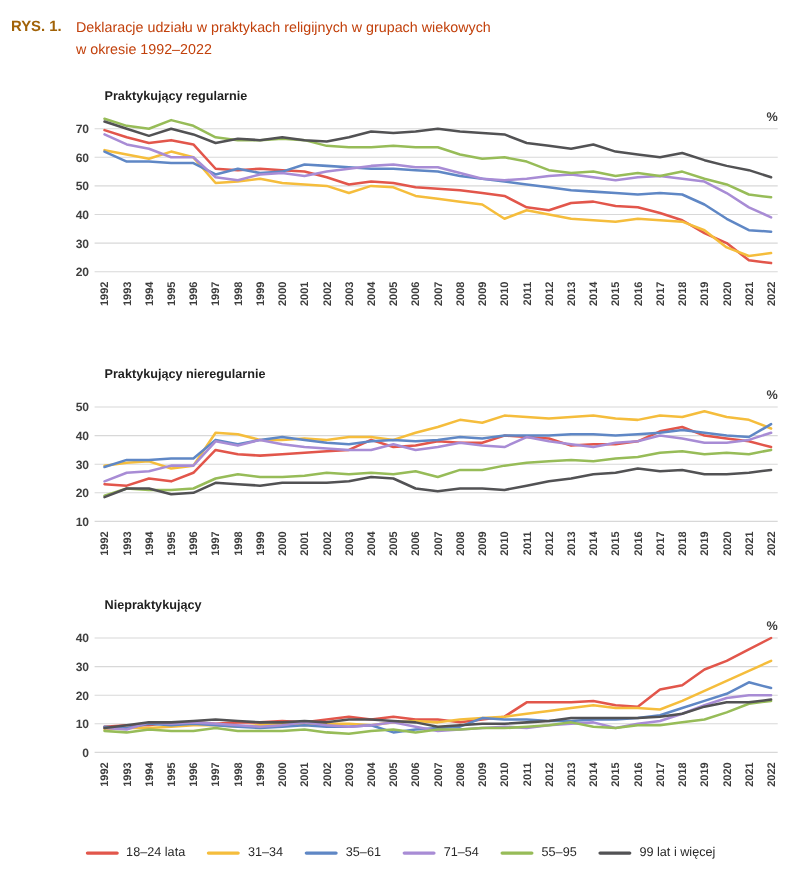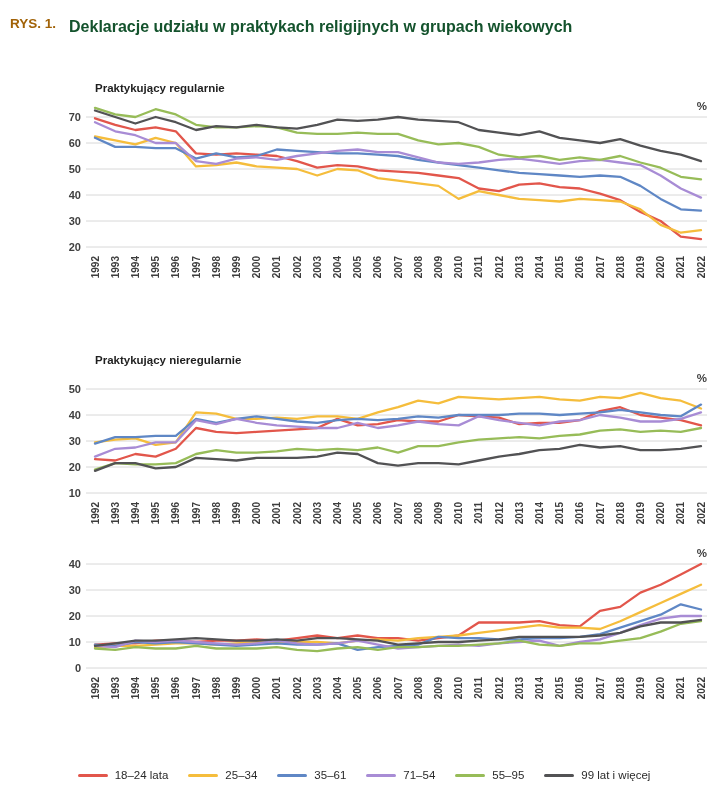--- a/index.html
+++ b/index.html
@@ -2,44 +2,45 @@
 <html><head>
 <meta charset="utf-8">
 <style>
   html,body{margin:0;padding:0;}
   body{
     width:728px;height:796px;position:relative;overflow:hidden;
     background:#ffffff;font-family:"Liberation Sans",sans-serif;
   }
   .header{position:absolute;top:15px;left:10px;display:flex;gap:13px;}
   .fig-tag{font-size:13.5px;font-weight:bold;color:#a16207;white-space:nowrap;padding-top:1px;}
-  .fig-title{font-size:16px;font-weight:bold;color:#14532d;line-height:1.5;}
+  .fig-title{font-size:13px;font-weight:normal;color:#c2410c;line-height:1.5;}
   .chart{position:absolute;left:0;width:728px;}
   #chart-0{top:82px;}
-  #chart-1{top:354px;}
+  #chart-1{top:335px;}
   #chart-2{top:545px;}
   .subtitle{margin:0 15px 4px 95px;font-size:11.5px;font-weight:bold;color:#1f1f1f;}
   .chart svg{display:block;margin-left:55px;}
   svg text{font-family:"Liberation Sans",sans-serif;}
   .ytick{font-size:11px;font-weight:700;fill:#3f3f3f;}
   .xtick{font-size:10px;font-weight:700;fill:#3d3d3d;}
   .pct{font-size:11.5px;font-weight:700;fill:#3f3f3f;}
   .grid{stroke:#d8d8d8;stroke-width:1;}
   .legend{position:absolute;top:769px;left:0;width:728px;display:flex;justify-content:center;align-items:center;gap:20px;}
   .legend-item{display:flex;align-items:center;gap:7px;}
   .legend-swatch{width:30px;height:3px;border-radius:2px;}
   .legend-label{font-size:11.5px;color:#2a2a2a;}
 </style>
 </head>
 <body>
 
 <div class="header">
   <div class="fig-tag">RYS. 1.</div>
   <div class="fig-title">
     <div>Deklaracje udziału w praktykach religijnych w grupach wiekowych</div>
+    <div>w okresie 1992–2022</div>
   </div>
 </div>
 
 <div class="chart" id="chart-0">
   <div class="subtitle">Praktykujący regularnie</div>
   <svg width="672" height="197">
       <g>
         <line x1="31" x2="652" y1="149" y2="149" class="grid"></line>
         <line x1="31" x2="652" y1="123" y2="123" class="grid"></line>
         <line x1="31" x2="652" y1="97" y2="97" class="grid"></line>
@@ -148,20 +149,21 @@
         <text class="xtick" text-anchor="end" transform="translate(568.7,132.0) rotate(-90)">2018</text>
         <text class="xtick" text-anchor="end" transform="translate(588.9,132.0) rotate(-90)">2019</text>
         <text class="xtick" text-anchor="end" transform="translate(609.1,132.0) rotate(-90)">2020</text>
         <text class="xtick" text-anchor="end" transform="translate(629.3,132.0) rotate(-90)">2021</text>
         <text class="xtick" text-anchor="end" transform="translate(649.5,132.0) rotate(-90)">2022</text>
       </g>
     </svg>
 </div>
 
 <div class="chart" id="chart-2">
+  <div class="subtitle">Niepraktykujący</div>
   <svg width="672" height="171">
       <g>
         <line x1="31" x2="652" y1="123" y2="123" class="grid"></line>
         <line x1="31" x2="652" y1="97" y2="97" class="grid"></line>
         <line x1="31" x2="652" y1="71" y2="71" class="grid"></line>
         <line x1="31" x2="652" y1="45" y2="45" class="grid"></line>
         <line x1="31" x2="652" y1="19" y2="19" class="grid"></line>
       </g>
       <text x="26" y="127" text-anchor="end" class="ytick">0</text>
       <text x="26" y="101" text-anchor="end" class="ytick">10</text>
@@ -211,21 +213,21 @@
     </svg>
 </div>
 
 <div class="legend">
   <div class="legend-item">
     <span class="legend-swatch" style="background: rgb(226, 86, 75);"></span>
     <span class="legend-label">18–24 lata</span>
   </div>
   <div class="legend-item">
     <span class="legend-swatch" style="background: rgb(245, 189, 60);"></span>
-    <span class="legend-label">25–34</span>
+    <span class="legend-label">31–34</span>
   </div>
   <div class="legend-item">
     <span class="legend-swatch" style="background: rgb(95, 135, 197);"></span>
     <span class="legend-label">35–61</span>
   </div>
   <div class="legend-item">
     <span class="legend-swatch" style="background: rgb(168, 140, 213);"></span>
     <span class="legend-label">71–54</span>
   </div>
   <div class="legend-item">

